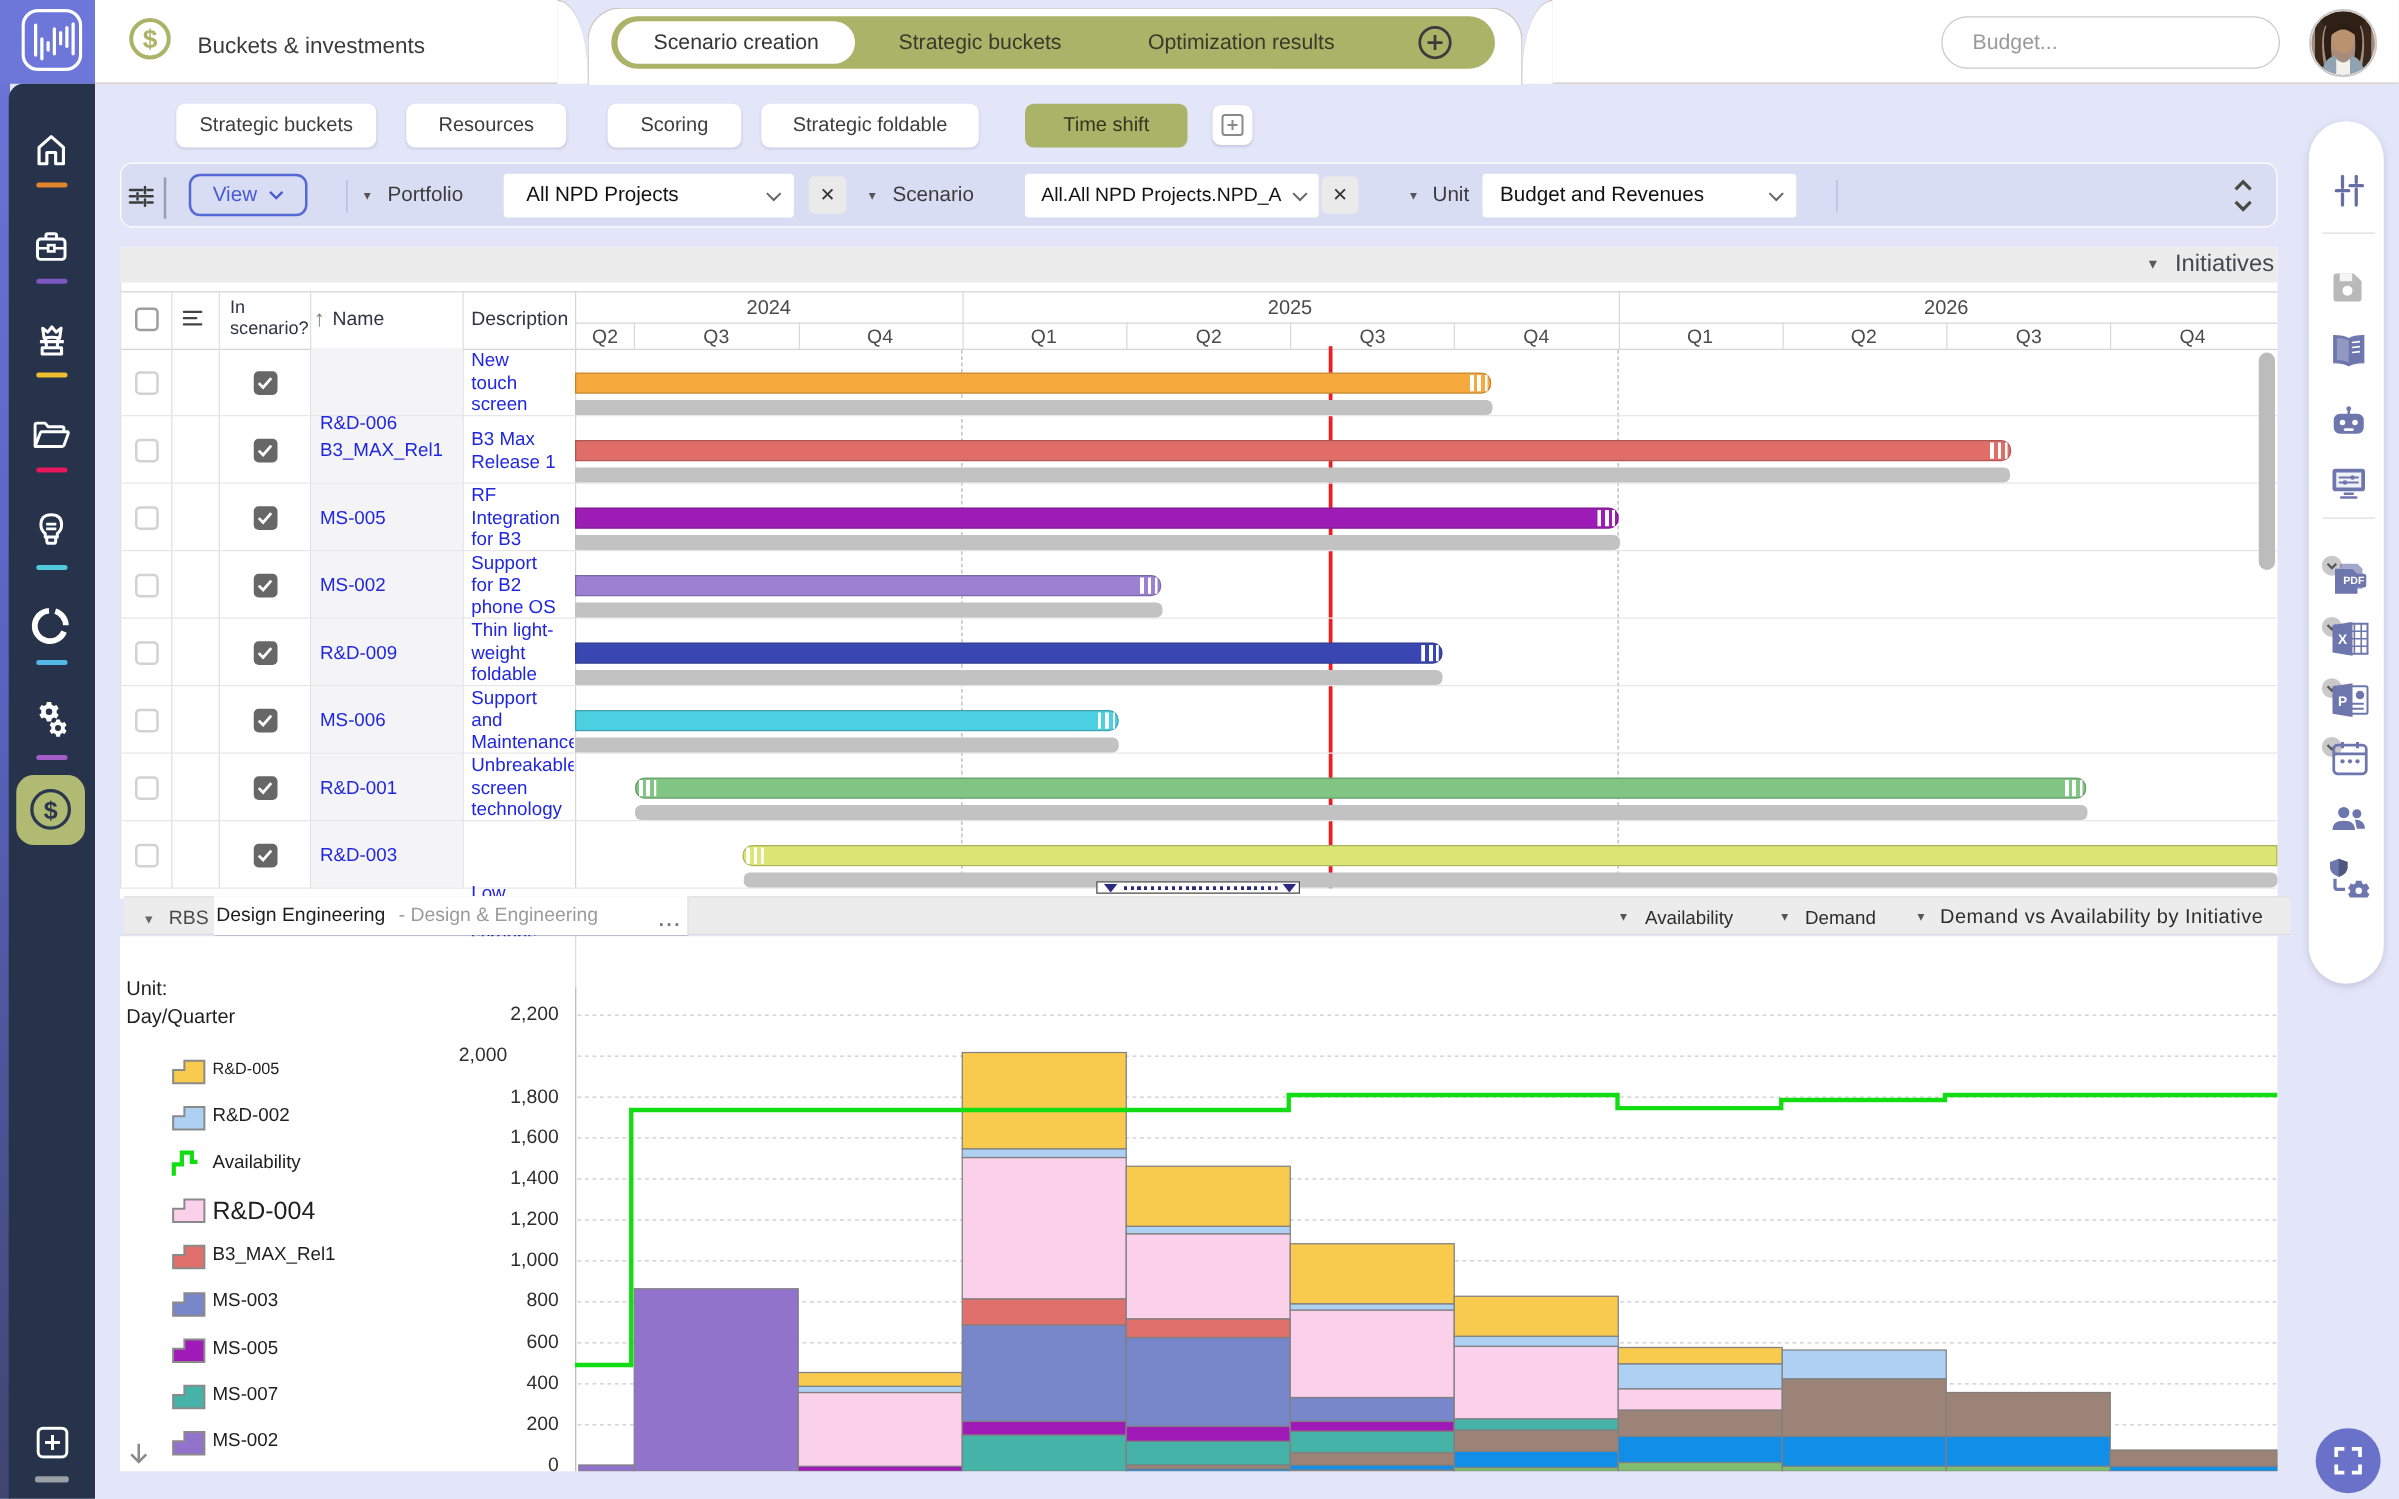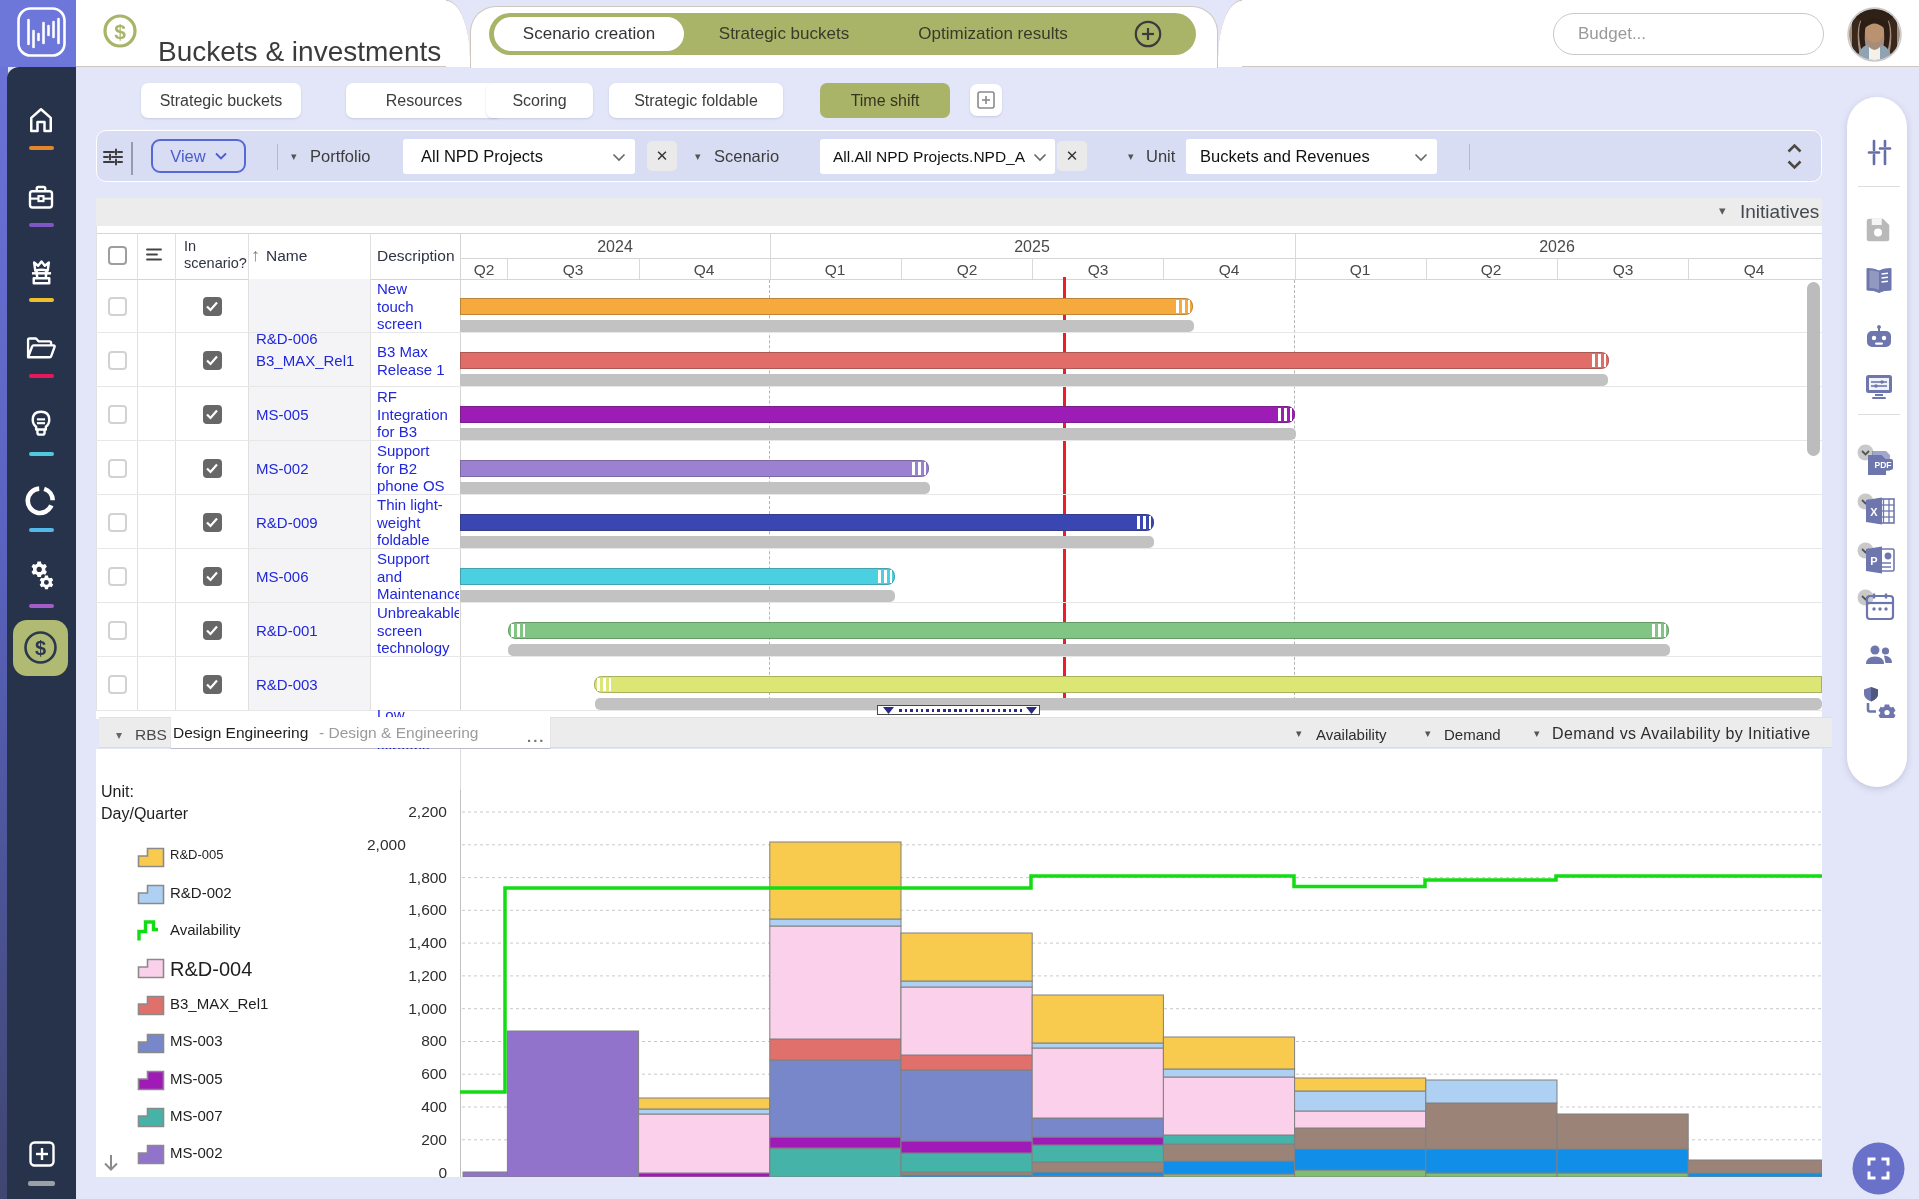--- a/index.html
+++ b/index.html
@@ -106,21 +106,21 @@
 <div class="abs" style="left:446px;top:0;width:24px;height:67px;background:#fff;border-top:1px solid #cfc7bf;border-right:none;border-bottom:none;border-top-right-radius:24px 58px;"></div>
 <div class="abs" style="left:1242px;top:0;width:677px;height:67px;background:#fff;border-bottom:1px solid #cfc7bf;"></div>
 <div class="abs" style="left:1218px;top:0;width:24px;height:68px;background:#e3e6f8;"></div>
 <div class="abs" style="left:1218px;top:0;width:24px;height:67px;background:#fff;border-top:1px solid #cfc7bf;border-top-left-radius:24px 58px;"></div>
 <div class="abs" style="left:470px;top:0;width:748px;height:67px;background:#e3e6f8;"></div>
 
 <svg class="abs" style="left:103px;top:14px;" width="34" height="34" viewBox="0 0 34 34">
   <circle cx="17" cy="17" r="15" fill="none" stroke="#a9b469" stroke-width="3.2"></circle>
   <text x="17" y="24.5" font-size="21" font-weight="bold" fill="#a9b469" text-anchor="middle" font-family="Liberation Sans">$</text>
 </svg>
-<div class="abs" style="left:158px;top:36px;font-size:28px;color:#3b3b3b;">Buckets &amp; investments</div>
+<div class="abs" style="left:158px;top:26px;font-size:18px;color:#3b3b3b;">Buckets &amp; investments</div>
 
 <div class="abs" style="left:470px;top:6px;width:748px;height:62px;background:#fff;border:1px solid #cfc7bf;border-bottom:none;border-radius:26px 26px 0 0;"></div>
 <div class="abs olive" style="left:489px;top:13px;width:707px;height:42px;border-radius:21px;"></div>
 <div class="abs" style="left:494px;top:17px;width:190px;height:34px;background:#fff;border-radius:17px;display:flex;align-items:center;justify-content:center;font-size:17px;color:#353535;">Scenario creation</div>
 <div class="abs" style="left:698px;top:17px;width:172px;height:34px;display:flex;align-items:center;justify-content:center;font-size:17px;color:#3a3a2a;">Strategic buckets</div>
 <div class="abs" style="left:900px;top:17px;width:186px;height:34px;display:flex;align-items:center;justify-content:center;font-size:17px;color:#3a3a2a;">Optimization results</div>
 <svg class="abs" style="left:1134px;top:20px;" width="28" height="28" viewBox="0 0 28 28">
   <circle cx="14" cy="14" r="12.2" fill="none" stroke="#3b3b3b" stroke-width="2.2"></circle>
   <line x1="14" y1="8" x2="14" y2="20" stroke="#3b3b3b" stroke-width="2.2"></line>
   <line x1="8" y1="14" x2="20" y2="14" stroke="#3b3b3b" stroke-width="2.2"></line>
@@ -142,21 +142,21 @@
     <ellipse cx="27.5" cy="9" rx="18" ry="7" fill="#302116"></ellipse>
     <ellipse cx="27.5" cy="24" rx="9.5" ry="11.5" fill="#bb9270"></ellipse>
     <path d="M18 21 Q19 12 27.5 11.5 Q36 12 37 21 Q32 16.5 27.5 16.5 Q23 16.5 18 21 Z" fill="#2c1e14"></path>
     <path d="M10 53 Q12 40 20 38 L27.5 44 L35 38 Q43 40 45 53 Z" fill="#8fa3b3"></path>
     <path d="M22 40 Q27.5 46 33 40 L33 53 L22 53 Z" fill="#f3f1ea"></path>
   </g>
 </svg>
 
 <div id="btnrow">
   <div class="abs pill" style="left:141px;top:83px;width:160px;height:35px;">Strategic buckets</div>
-  <div class="abs pill" style="left:346px;top:83px;width:156px;height:35px;">Resources</div>
+  <div class="abs pill" style="left:325px;top:83px;width:128px;height:35px;">Resources</div>
   <div class="abs pill" style="left:486px;top:83px;width:107px;height:35px;">Scoring</div>
   <div class="abs pill" style="left:609px;top:83px;width:174px;height:35px;">Strategic foldable</div>
   <div class="abs pill olive" style="left:820px;top:83px;width:130px;height:35px;box-shadow:none;color:#35351f;">Time shift</div>
   <div class="abs pill" style="left:970px;top:84px;width:32px;height:32px;">
     <svg width="20" height="20" viewBox="0 0 20 20">
         <rect x="2" y="2" width="16" height="16" rx="2" fill="none" stroke="#8a8a8a" stroke-width="1.6"></rect>
         <line x1="10" y1="6" x2="10" y2="14" stroke="#8a8a8a" stroke-width="1.6"></line>
         <line x1="6" y1="10" x2="14" y2="10" stroke="#8a8a8a" stroke-width="1.6"></line>
       </svg>
   </div>
@@ -191,21 +191,21 @@
   <div class="abs" style="left:647px;top:141px;width:30px;height:30px;background:#eaeaeb;border-radius:5px;display:flex;align-items:center;justify-content:center;color:#333;font-size:15px;">✕</div>
   <span class="abs" style="left:695px;top:150px;font-size:11px;color:#555;">▾</span>
   <div class="abs" style="left:714px;top:147px;font-size:16.5px;color:#3c3c3c;">Scenario</div>
   <div class="abs" style="left:820px;top:139px;width:235px;height:35px;background:#fff;border-radius:3px;display:flex;align-items:center;padding-left:13px;font-size:15.5px;color:#111;">All.All NPD Projects.NPD_A</div>
   <svg class="abs" style="left:1033px;top:153px;" width="14" height="9" viewBox="0 0 14 9">
       <path d="M1.5 1.5 L7 7 L12.5 1.5" fill="none" stroke="#666" stroke-width="1.6"></path>
     </svg>
   <div class="abs" style="left:1057px;top:141px;width:30px;height:30px;background:#eaeaeb;border-radius:5px;display:flex;align-items:center;justify-content:center;color:#333;font-size:15px;">✕</div>
   <span class="abs" style="left:1128px;top:150px;font-size:11px;color:#555;">▾</span>
   <div class="abs" style="left:1146px;top:147px;font-size:16.5px;color:#3c3c3c;">Unit</div>
-  <div class="abs" style="left:1186px;top:139px;width:251px;height:35px;background:#fff;border-radius:3px;display:flex;align-items:center;padding-left:14px;font-size:16.5px;color:#111;">Buckets and Revenues</div>
+  <div class="abs" style="left:1186px;top:139px;width:251px;height:35px;background:#fff;border-radius:3px;display:flex;align-items:center;padding-left:14px;font-size:16.5px;color:#111;">Budget and Revenues</div>
   <svg class="abs" style="left:1414px;top:153px;" width="14" height="9" viewBox="0 0 14 9">
       <path d="M1.5 1.5 L7 7 L12.5 1.5" fill="none" stroke="#666" stroke-width="1.6"></path>
     </svg>
   <div class="abs" style="left:1469px;top:144px;width:1px;height:26px;background:#b4b8d6;"></div>
   <svg class="abs" style="left:1786px;top:143px;" width="17" height="27" viewBox="0 0 17 27">
       <g fill="none" stroke="#4a4a42" stroke-width="2.6">
         <path d="M2.5 8.5 L8.5 2.5 L14.5 8.5"></path>
         <path d="M2.5 18.5 L8.5 24.5 L14.5 18.5"></path>
       </g>
     </svg>

